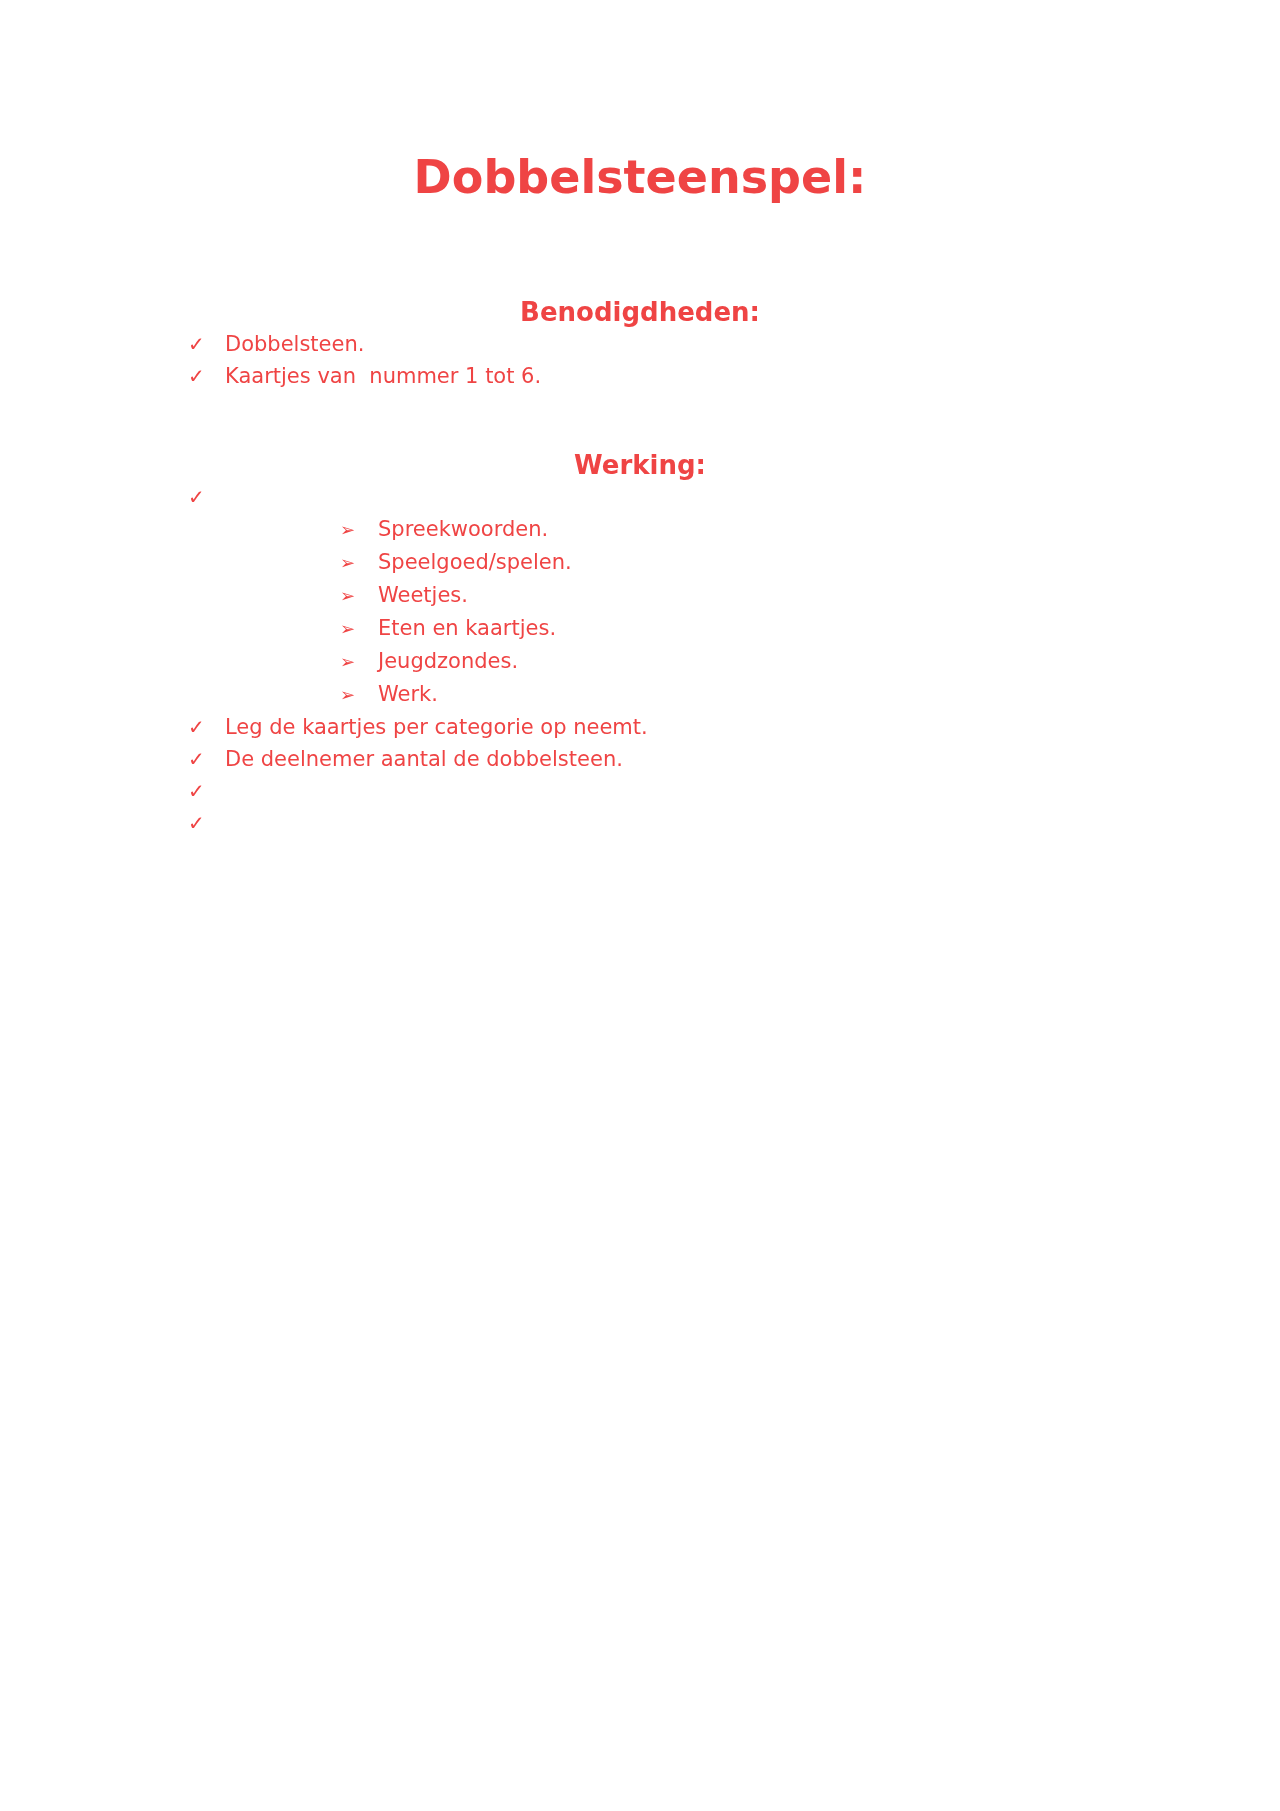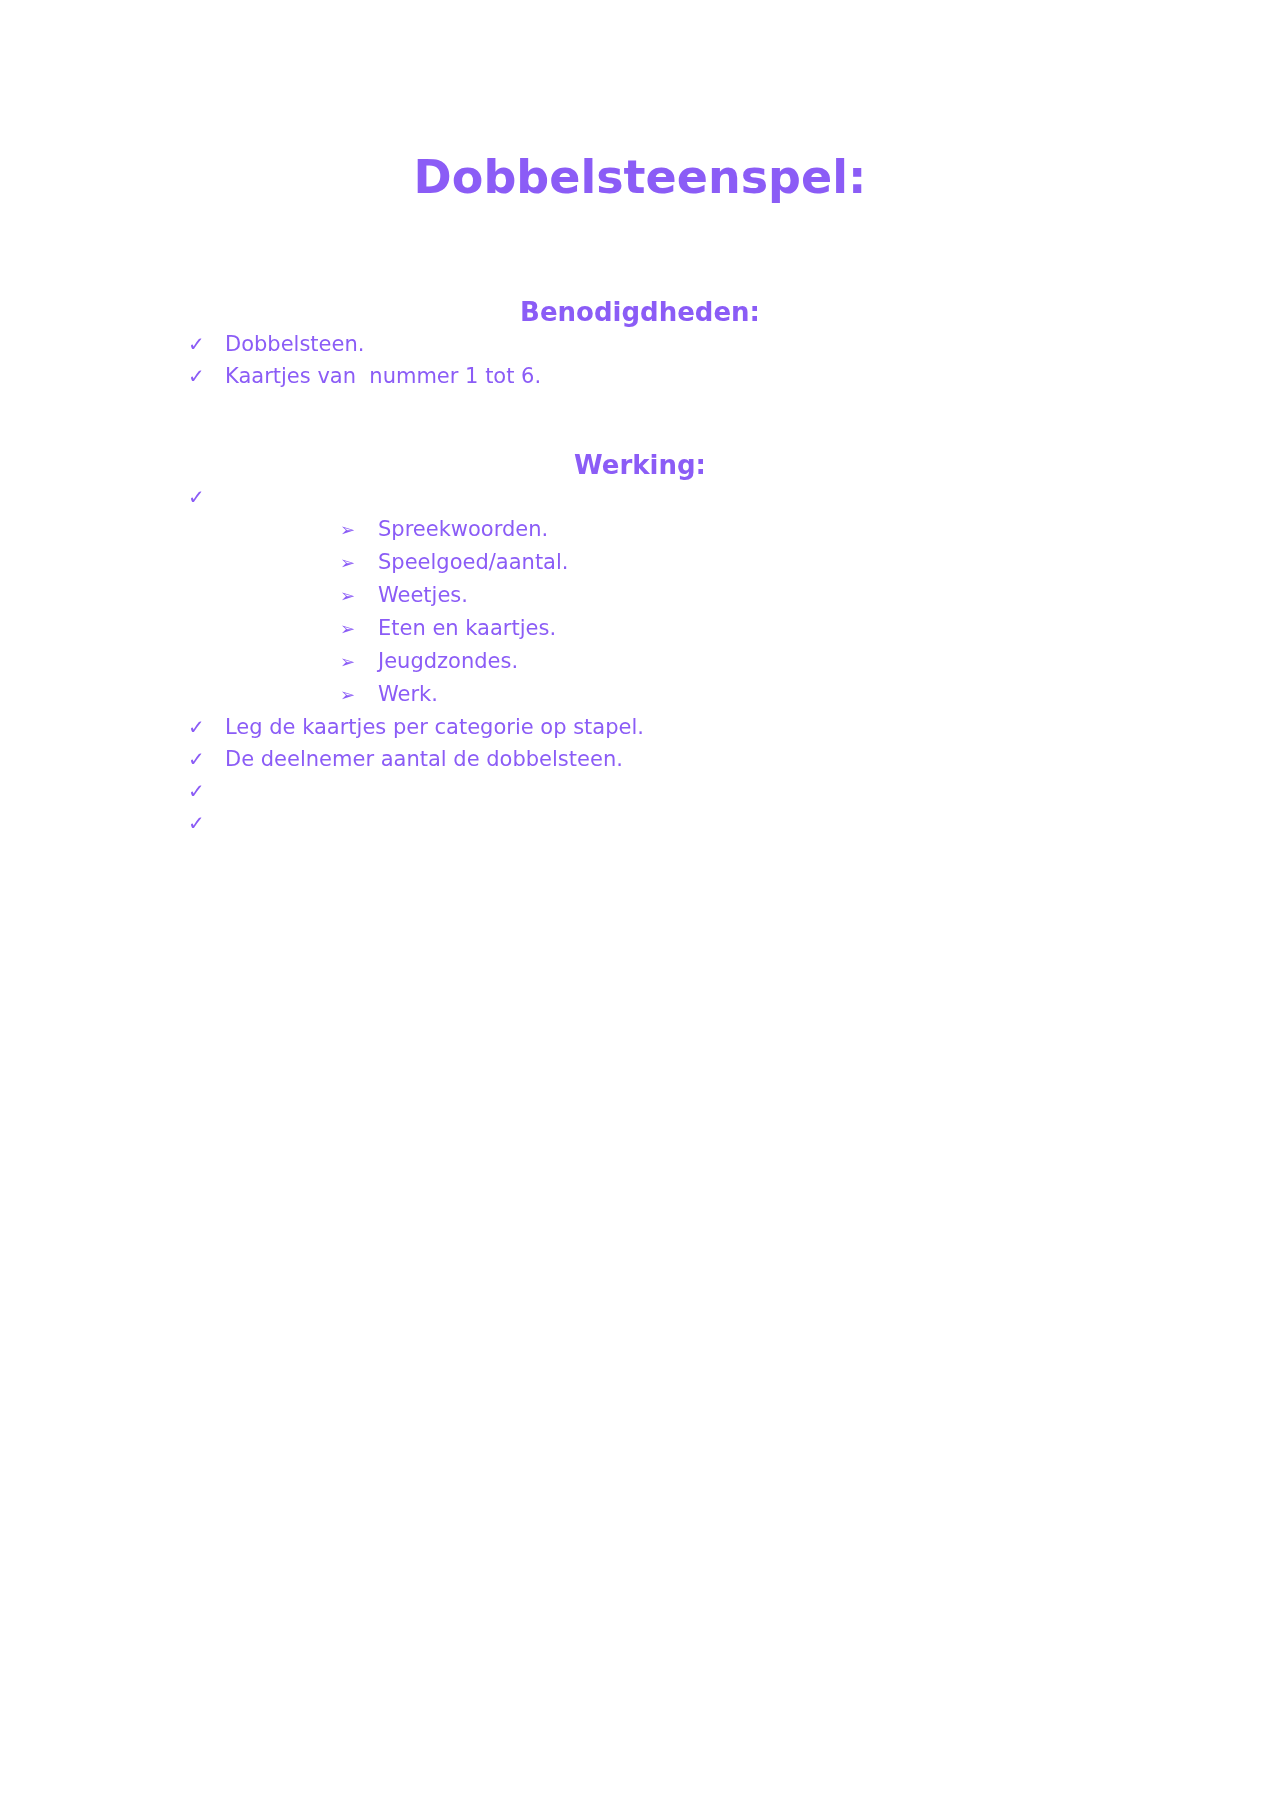--- a/index.html
+++ b/index.html
@@ -2,21 +2,21 @@
 <html><head>
 <meta charset="utf-8">
 <style>
   * { box-sizing: border-box; }
   html, body { margin: 0; padding: 0; background: #ffffff; }
   .page {
     position: relative;
     width: 1280px;
     height: 1811px;
     background: #ffffff;
-    color: #8b5cf6;
+    color: #ef4444;
     font-family: "DejaVu Sans", "Liberation Sans", sans-serif;
     padding: 0 152px;
     overflow: hidden;
   }
   .doc-title {
     margin: 150px 0 0 0;
     font-size: 46px;
     line-height: 54px;
     font-weight: bold;
     text-align: center;
@@ -92,21 +92,21 @@
     </li>
   </ul>
 
   <ul class="list arrow-list">
     <li class="li arrow-li">
       <span class="bullet">➢</span>
       <span class="text">Spreekwoorden.</span>
     </li>
     <li class="li arrow-li">
       <span class="bullet">➢</span>
-      <span class="text">Speelgoed/aantal.</span>
+      <span class="text">Speelgoed/spelen.</span>
     </li>
     <li class="li arrow-li">
       <span class="bullet">➢</span>
       <span class="text">Weetjes.</span>
     </li>
     <li class="li arrow-li">
       <span class="bullet">➢</span>
       <span class="text">Eten en kaartjes.</span>
     </li>
     <li class="li arrow-li">
@@ -115,21 +115,21 @@
     </li>
     <li class="li arrow-li">
       <span class="bullet">➢</span>
       <span class="text">Werk.</span>
     </li>
   </ul>
 
   <ul class="list check-list-2">
     <li class="li check-li">
       <span class="bullet">✓</span>
-      <span class="text">Leg de kaartjes per categorie op stapel.</span>
+      <span class="text">Leg de kaartjes per categorie op neemt.</span>
     </li>
     <li class="li check-li">
       <span class="bullet">✓</span>
       <span class="text">De deelnemer aantal de dobbelsteen.</span>
     </li>
     <li class="li check-li">
       <span class="bullet">✓</span>
     </li>
     <li class="li check-li">
       <span class="bullet">✓</span>

